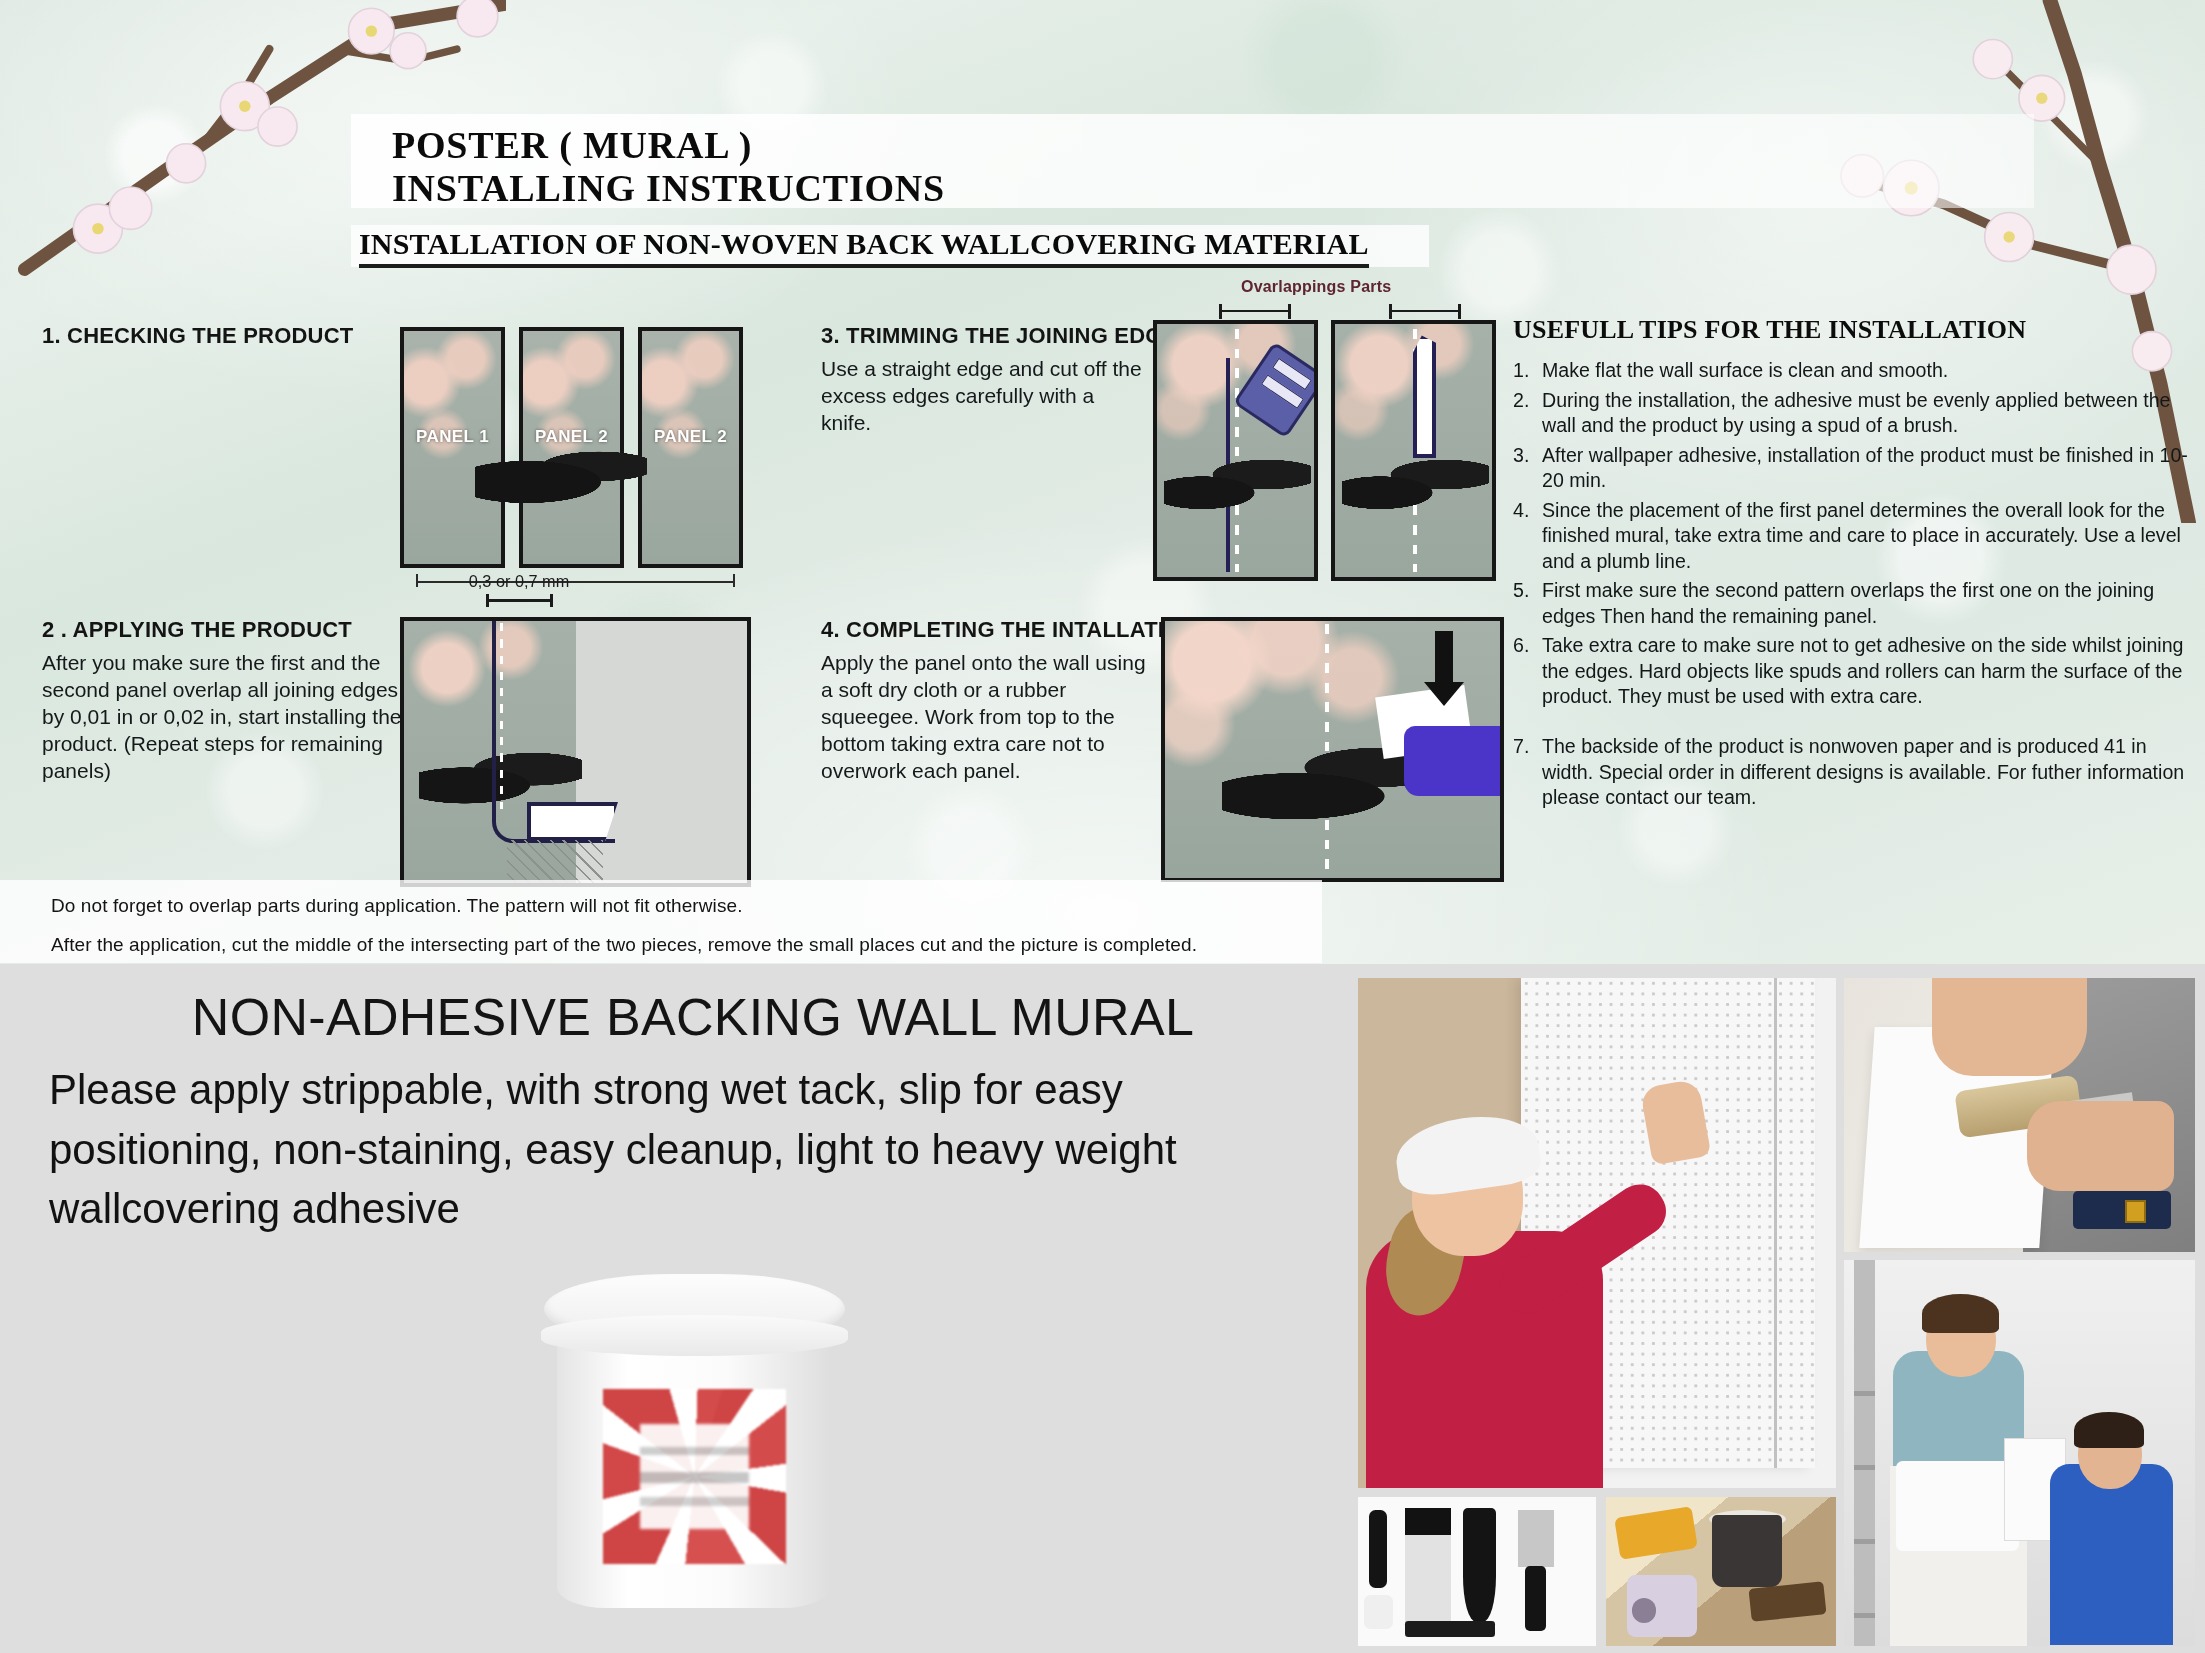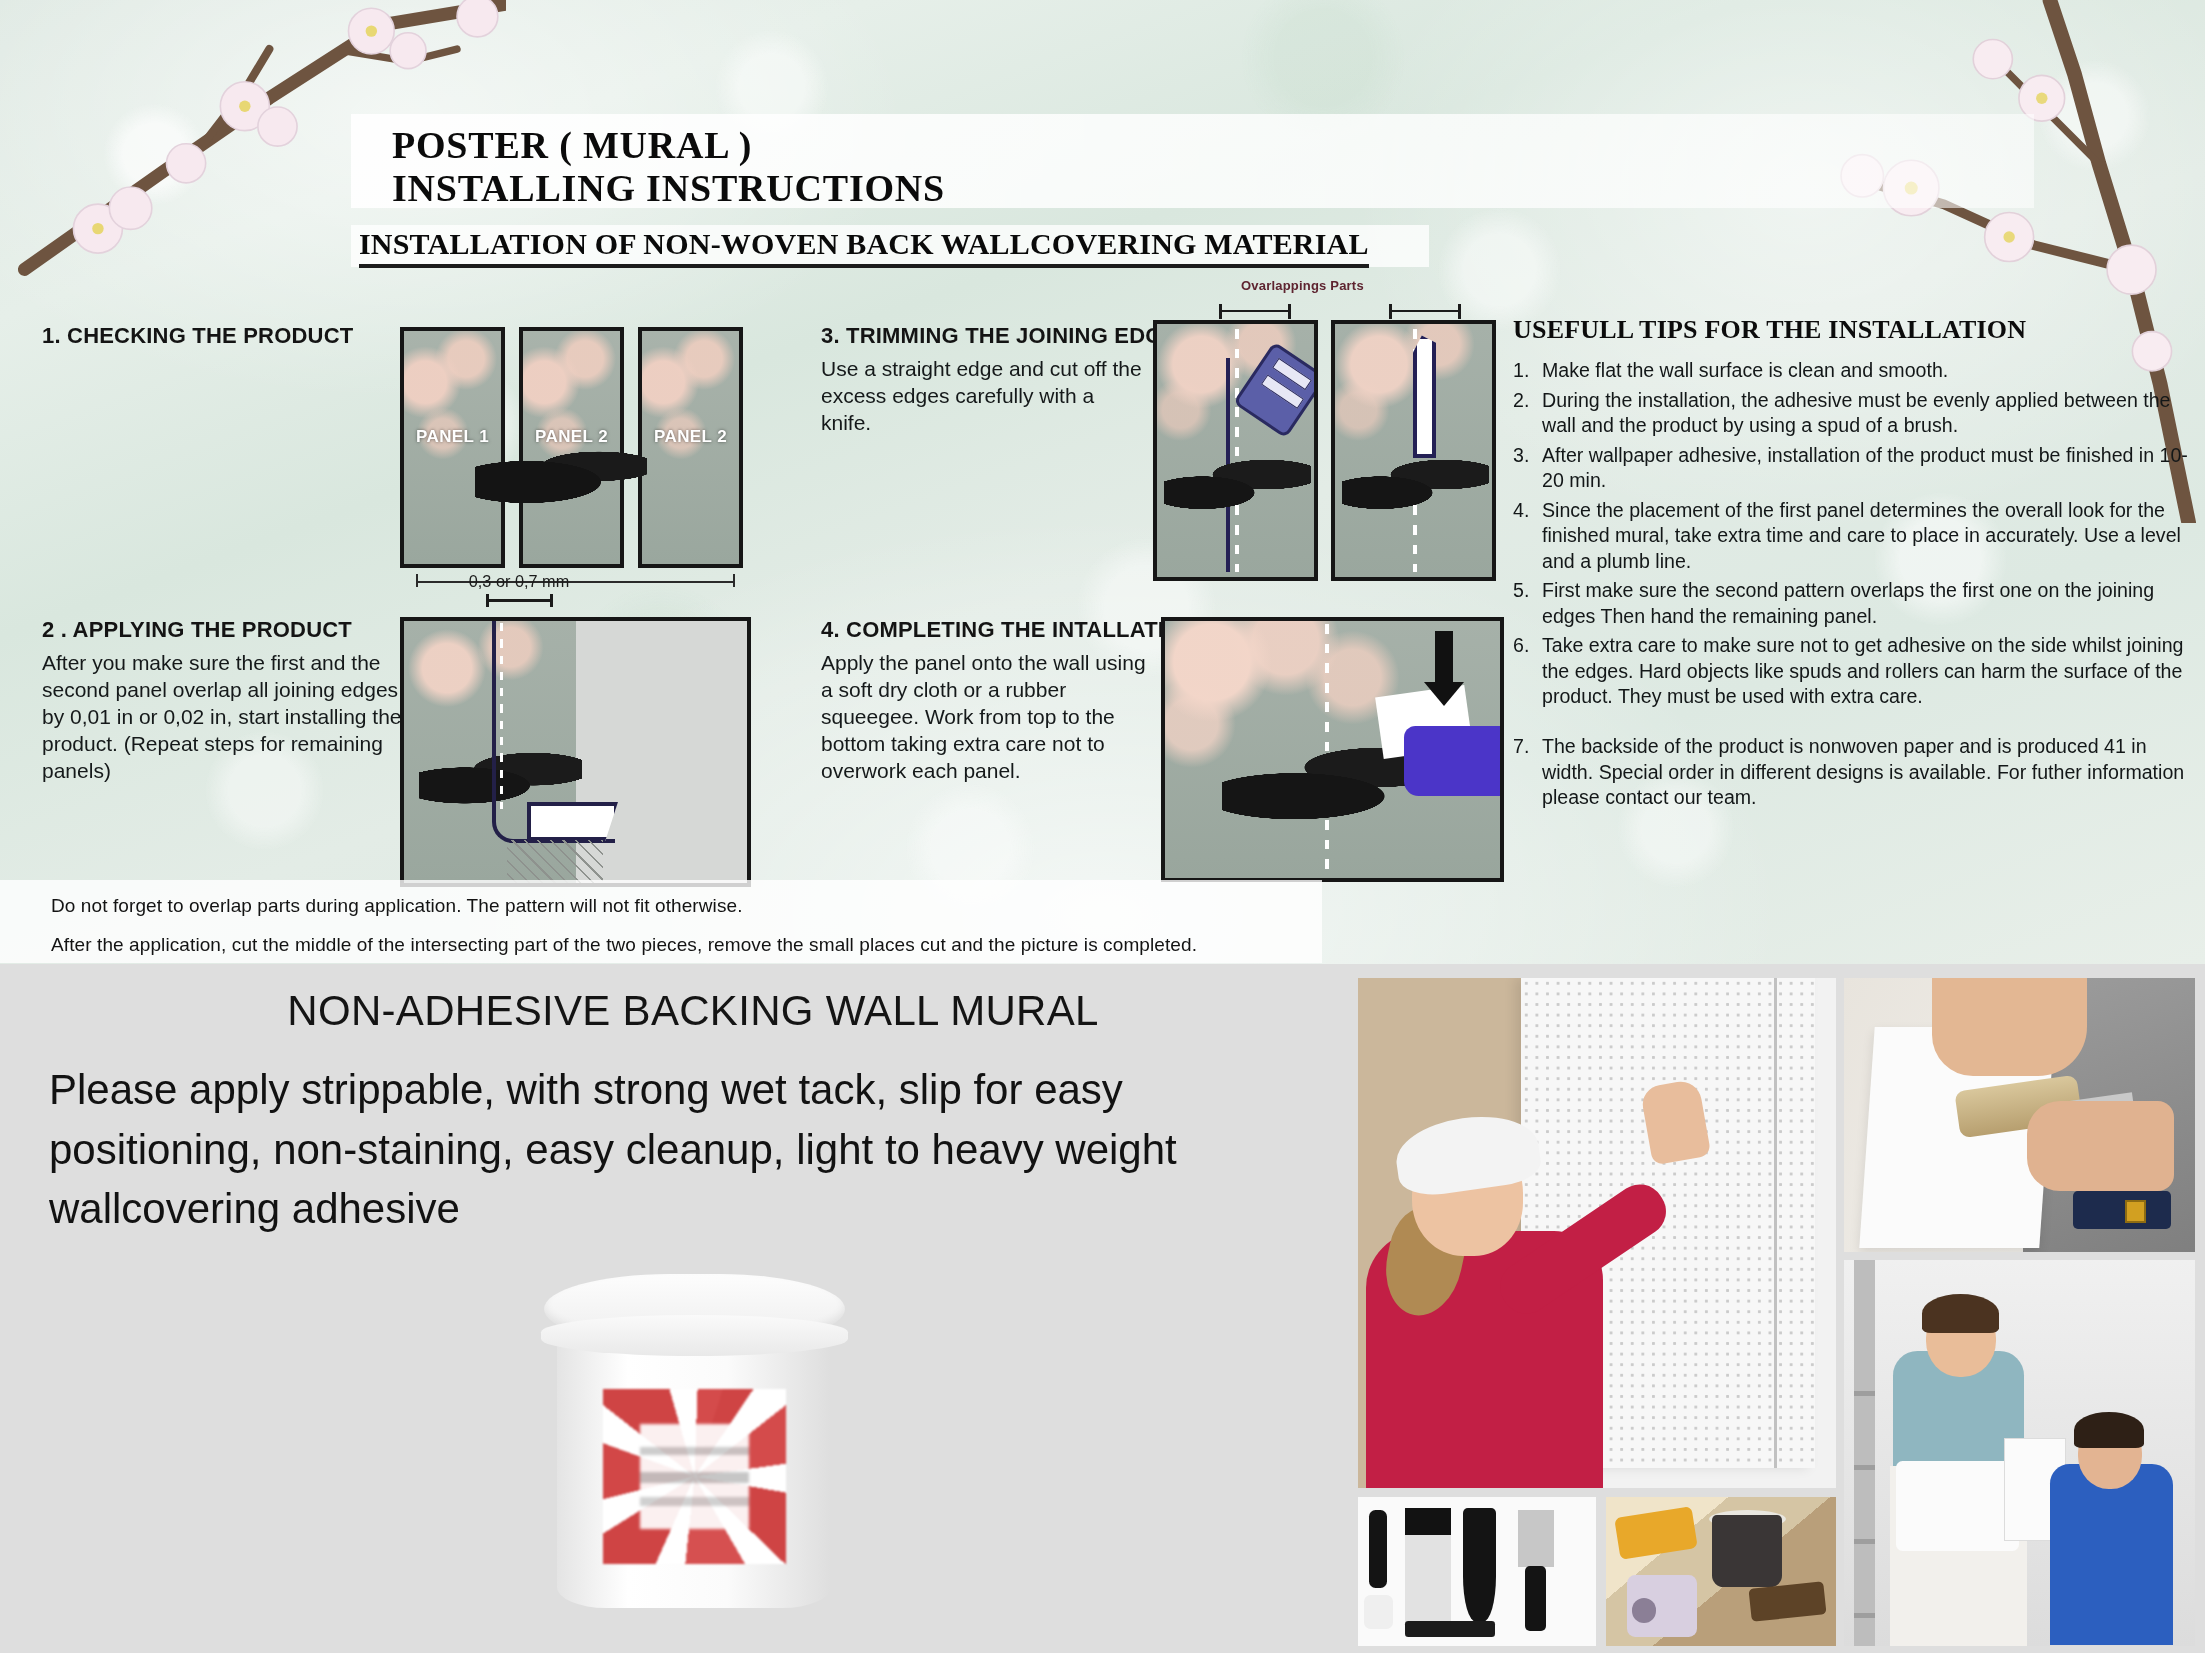--- a/index.html
+++ b/index.html
@@ -154,21 +154,21 @@
   #fig2-dim .txt { font-size:16.3px; font-weight:normal; color:#1b1b1b; text-align:center; }
   #fig2-dim .bar {
     position:relative; margin:3.3px auto 0; width:67px; height:13px;
     border-left:3.3px solid #1b1b1b; border-right:3.3px solid #1b1b1b;
   }
   #fig2-dim .bar:after { content:""; position:absolute; left:0; right:0; top:4.9px; height:2.5px; background:#1b1b1b; }
 
   
   #ovl-label {
     position:absolute; left:1241px; top:278px;
-    font-size:13px; font-weight:bold; color:#5e2430; letter-spacing:0.2px; white-space:nowrap;
+    font-size:16px; font-weight:bold; color:#5e2430; letter-spacing:0.2px; white-space:nowrap;
   }
   .dimbar { position:absolute; height:14.7px; border-left:3.3px solid #1b1b1b; border-right:3.3px solid #1b1b1b; }
   .dimbar:after { content:""; position:absolute; left:0; right:0; top:5.7px; height:2.5px; background:#1b1b1b; }
   #dim-a { left:1219px; top:304px; width:72px; }
   #dim-b { left:1389px; top:304px; width:72px; }
 
   #fig3 { position:absolute; left:1153px; top:320px; width:343px; height:261px; }
   .tpanel {
     position:absolute; top:0; height:100%; width:165px;
     border:4.1px solid #161616; overflow:hidden;
@@ -270,21 +270,21 @@
   }
   #note1 { top:14.7px; } #note2 { top:54px; }
 
   
   #bottom {
     position:absolute; left:0; top:964px; width:2205px; height:690px;
     background:#dedede;
   }
   #headline {
     position:absolute; left:0; top:23px; width:1348px;
-    text-align:center; font-size:42px; color:#141414; letter-spacing:0.3px;padding-left:38px;
+    text-align:center; font-size:52px; color:#141414; letter-spacing:0.3px;padding-left:38px;
   }
   #body-copy {
     position:absolute; left:49px; top:96px; width:1274px;
     font-size:42px; line-height:1.42; color:#121212;
   }
 
   
   #bucket { position:absolute; left:539px; top:1274px; width:310px; height:343px; }
   #bucket .lid {
     position:absolute; left:4.9px; top:0; width:301px; height:70px;

